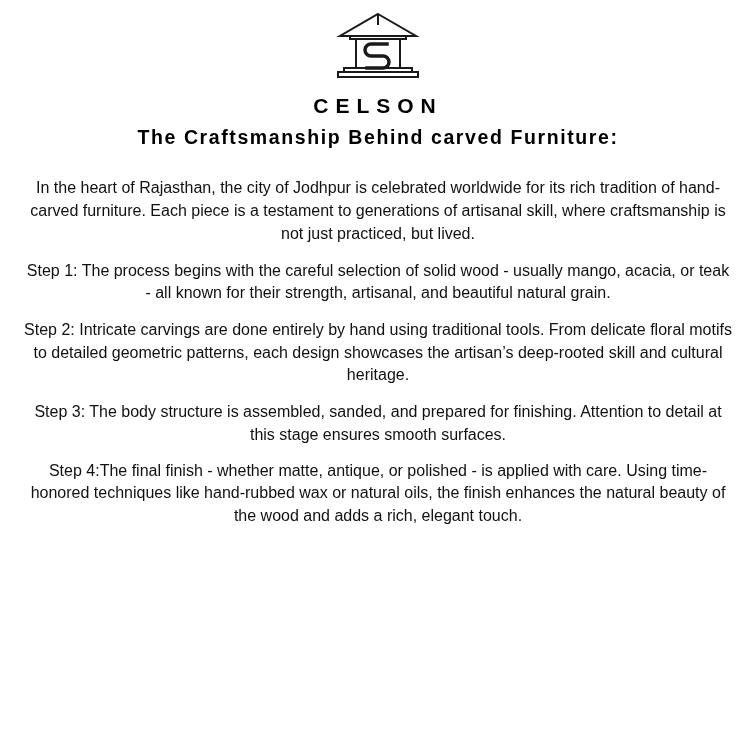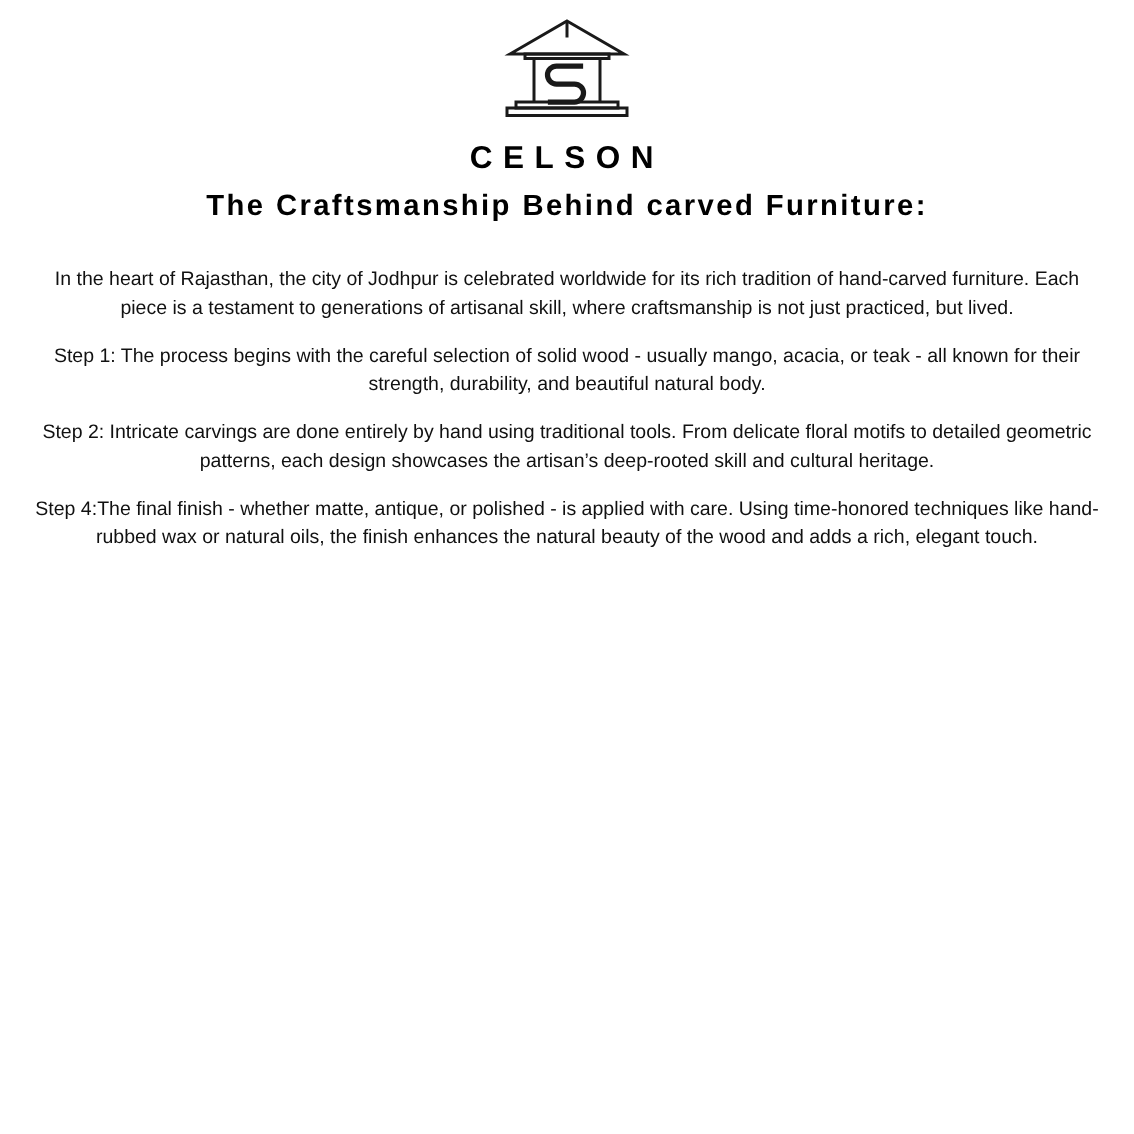--- a/index.html
+++ b/index.html
@@ -42,21 +42,21 @@
   .headline {
     font-size: 19.5px;
     font-weight: bold;
     letter-spacing: 1.6px;
     text-align: center;
     margin-bottom: 28px;
     color: #000;
     line-height: 1.2;
   }
   .para {
-    font-size: 13px;
+    font-size: 16px;
     line-height: 1.42;
     text-align: center;
     color: #111;
     max-width: 712px;
     margin: 0 0 14px 0;
   }
   .para.tight {
     margin-bottom: 13px;
   }
   .para.last {
@@ -90,21 +90,22 @@
       </g>
     </svg>
   </div>
 
   <div class="brand">CELSON</div>
 
   <div class="headline">The Craftsmanship Behind carved Furniture:</div>
 
   <p class="para"><span>In the heart of Rajasthan, the city of Jodhpur is celebrated worldwide for its rich tradition of hand-carved furniture. Each piece is a testament to generations of artisanal skill, where craftsmanship is not just practiced, but lived.</span></p>
 
-  <p class="para"><span class="step-label">Step 1:</span><span> The process begins with the careful selection of solid wood - usually mango, acacia, or teak - all known for their strength, durability, and beautiful natural body.</span></p>
+  <p class="para"><span class="step-label">Step 1:</span><span> The process begins with the careful selection of solid wood - usually mango, acacia, or teak - all known for their strength, artisanal, and beautiful natural grain.</span></p>
 
   <p class="para"><span class="step-label">Step 2:</span><span> Intricate carvings are done entirely by hand using traditional tools. From delicate floral motifs to detailed geometric patterns, each design showcases the artisan’s deep-rooted skill and cultural heritage.</span></p>
 
+  <p class="para tight"><span class="step-label">Step 3:</span><span> The body structure is assembled, sanded, and prepared for finishing. Attention to detail at this stage ensures smooth surfaces.</span></p>
 
   <p class="para tight"><span class="step-label">Step 4:</span><span>The final finish - whether matte, antique, or polished - is applied with care. Using time-honored techniques like hand-rubbed wax or natural oils, the finish enhances the natural beauty of the wood and adds a rich, elegant touch.</span></p>
 
 
 </div>
 
 </body></html>

